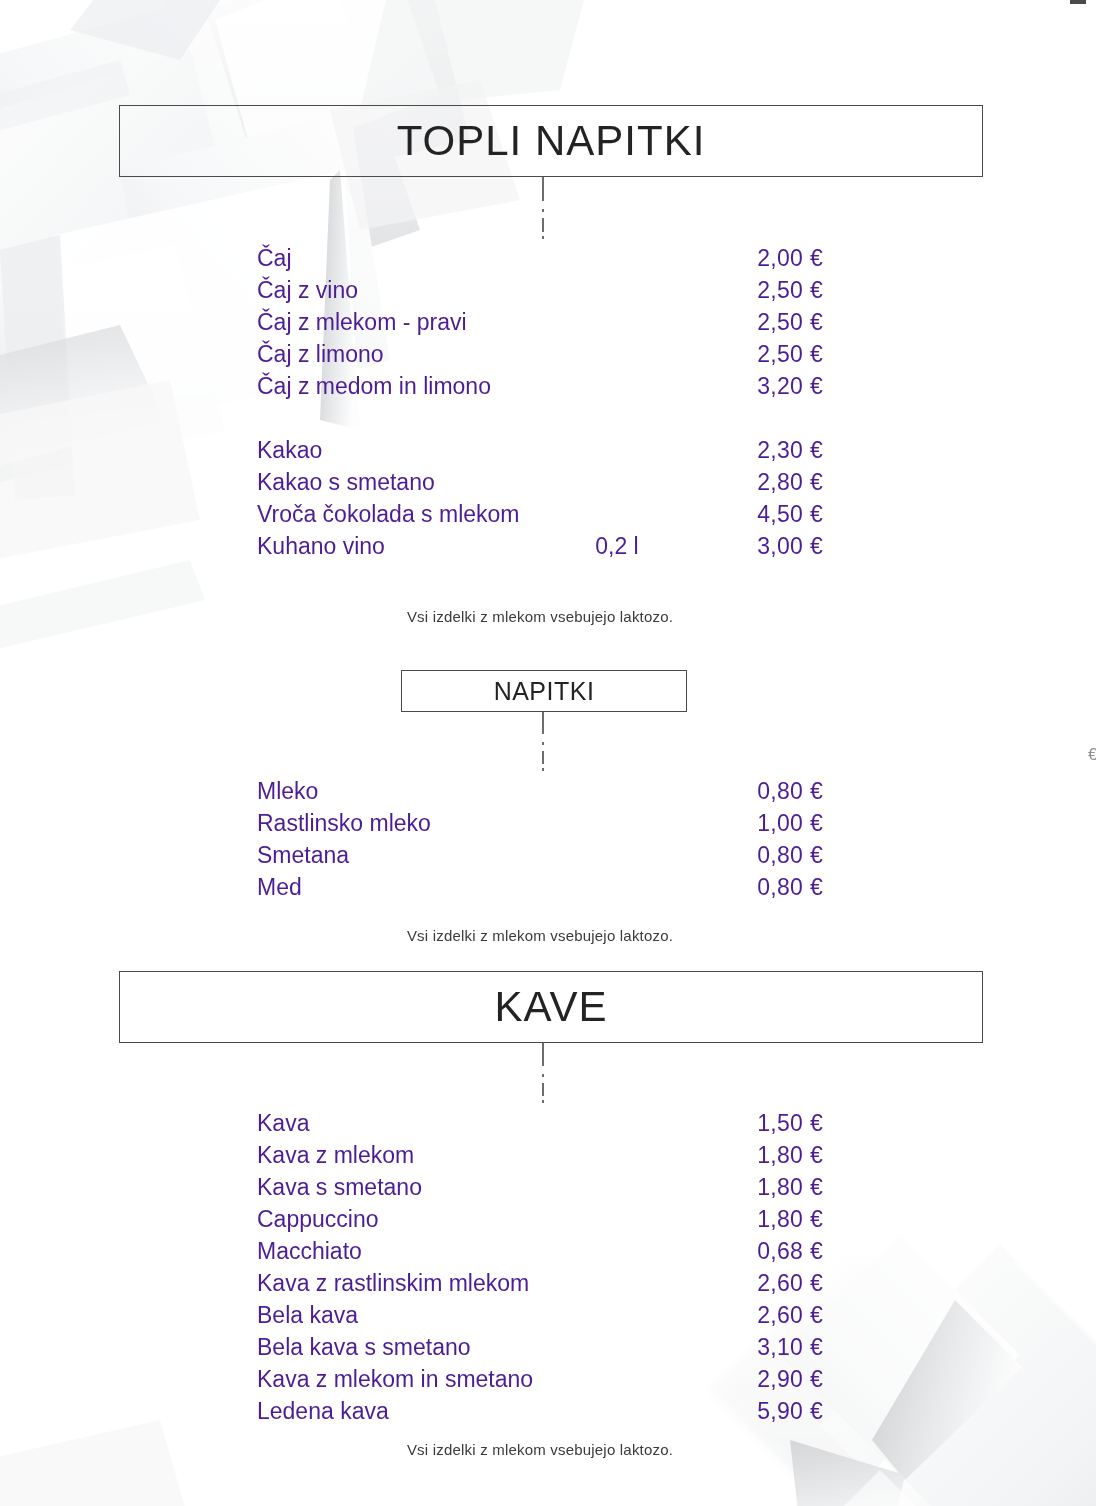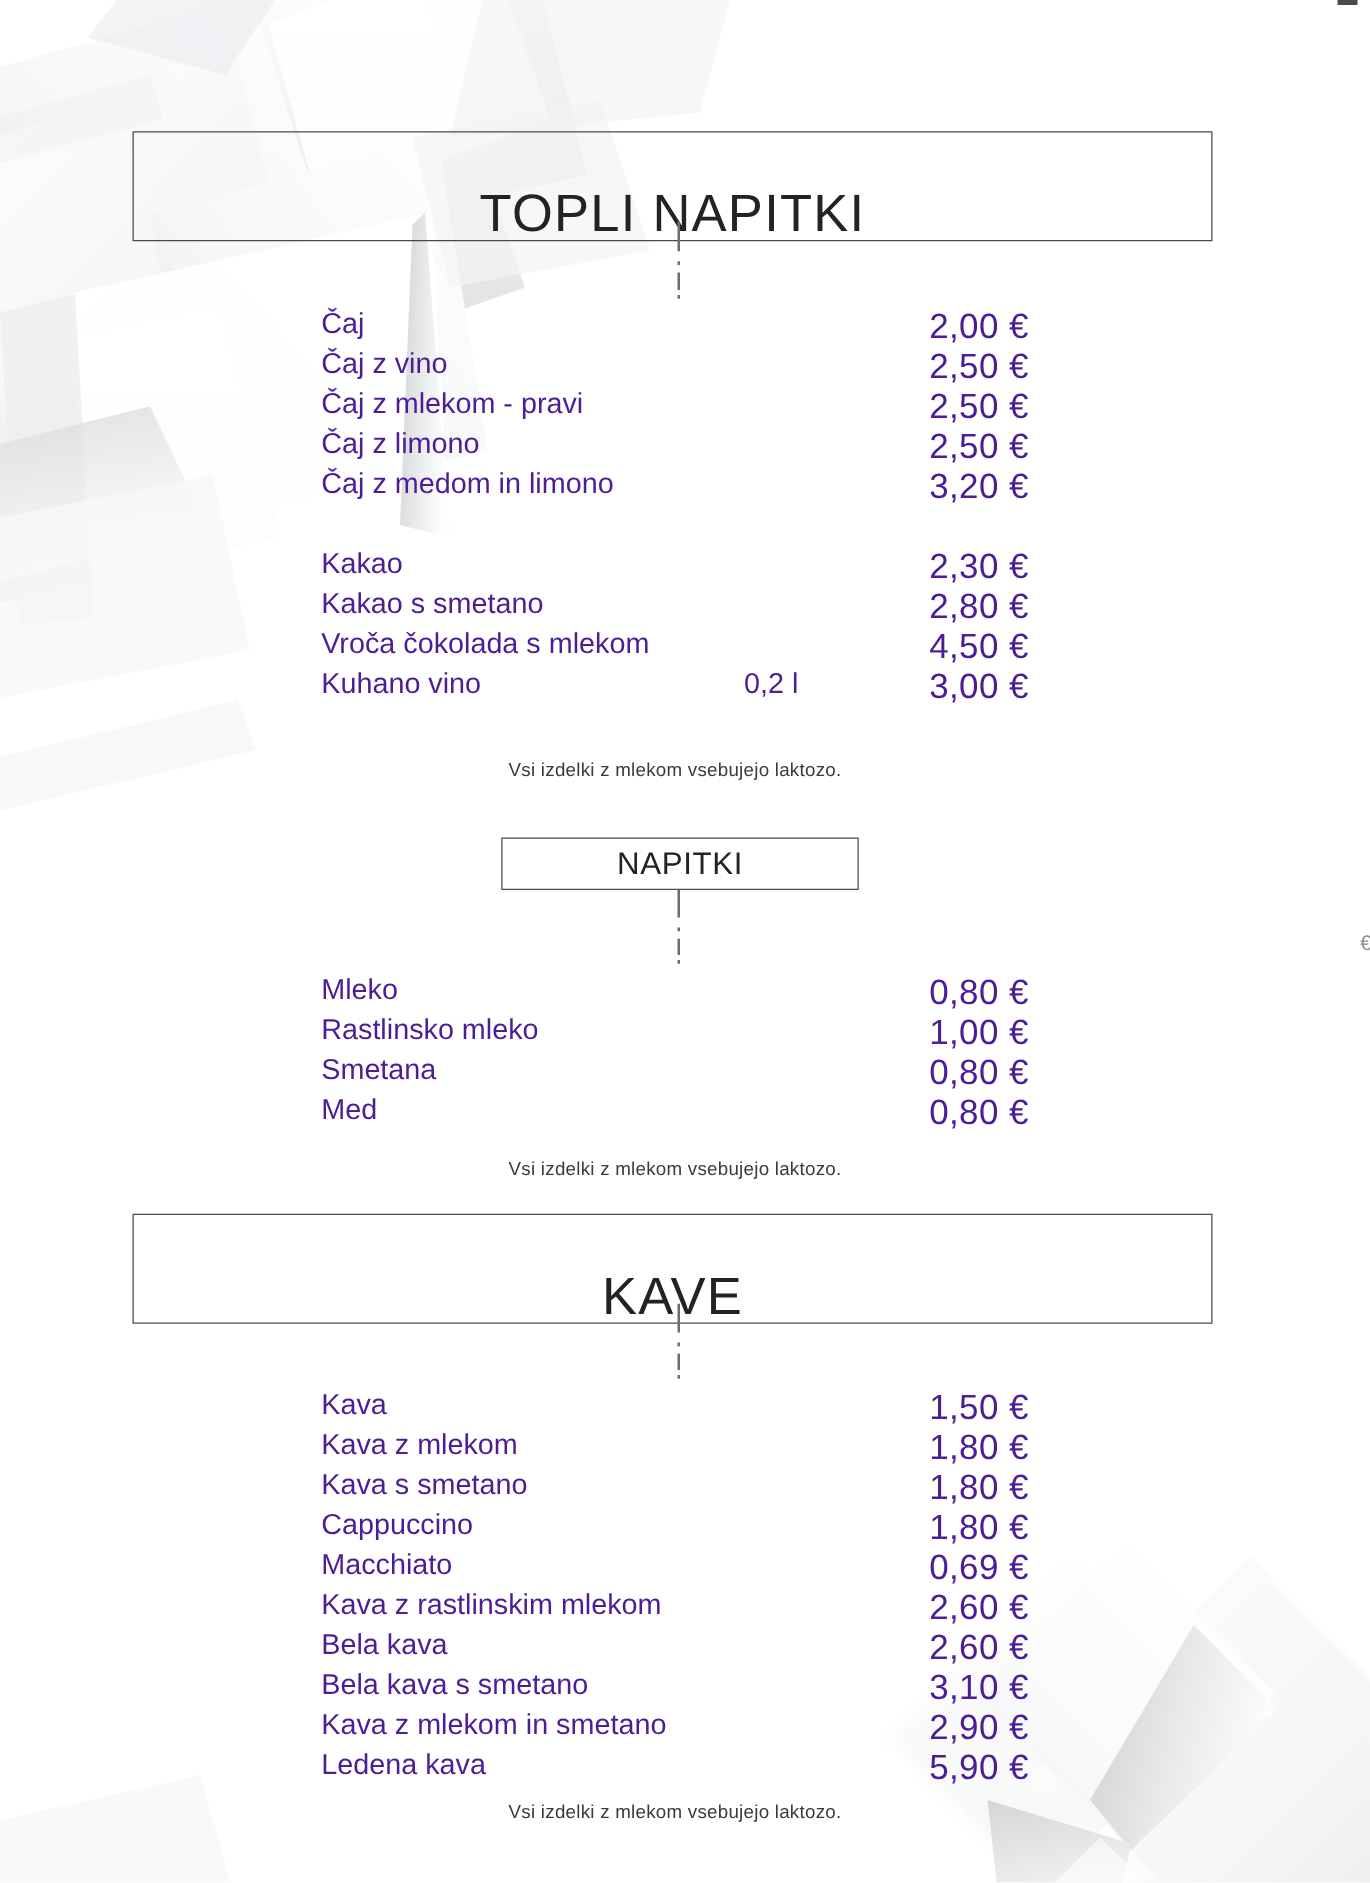--- a/index.html
+++ b/index.html
@@ -37,24 +37,23 @@
   .section-title-box {
     position: absolute;
     border: 1.5px solid #4a4a4a;
     background: transparent;
     box-sizing: border-box;
     display: flex;
     align-items: center;
     justify-content: center;
   }
   .section-title-box.wide {
-    left: 106px;
+    left: 119px;
     width: 864px;
-    height: 88px;
-    align-items: flex-end;
+    height: 72px;
   }
   .section-title-box.narrow {
     left: 401px;
     width: 286px;
     height: 42px;
   }
   .section-title {
     font-size: 42px;
     font-weight: 400;
     letter-spacing: 1px;
@@ -103,21 +102,21 @@
     left: 300px;
     width: 120px;
     text-align: center;
     font-size: 23px;
   }
   .row .price {
     position: absolute;
     right: 0;
     width: 170px;
     text-align: right;
-    font-size: 28px;
+    font-size: 23px;
     letter-spacing: 0.3px;
   }
 
   .footnote {
     position: absolute;
     width: 566px;
     left: 257px;
     text-align: center;
     font-size: 15px;
     color: #3a3a3a;
@@ -324,21 +323,21 @@
     <div class="row">
       <span class="name">Kava s smetano</span>
       <span class="price">1,80 €</span>
     </div>
     <div class="row">
       <span class="name">Cappuccino</span>
       <span class="price">1,80 €</span>
     </div>
     <div class="row">
       <span class="name">Macchiato</span>
-      <span class="price">0,69 €</span>
+      <span class="price">0,68 €</span>
     </div>
     <div class="row">
       <span class="name">Kava z rastlinskim mlekom</span>
       <span class="price">2,60 €</span>
     </div>
     <div class="row">
       <span class="name">Bela kava</span>
       <span class="price">2,60 €</span>
     </div>
     <div class="row">

